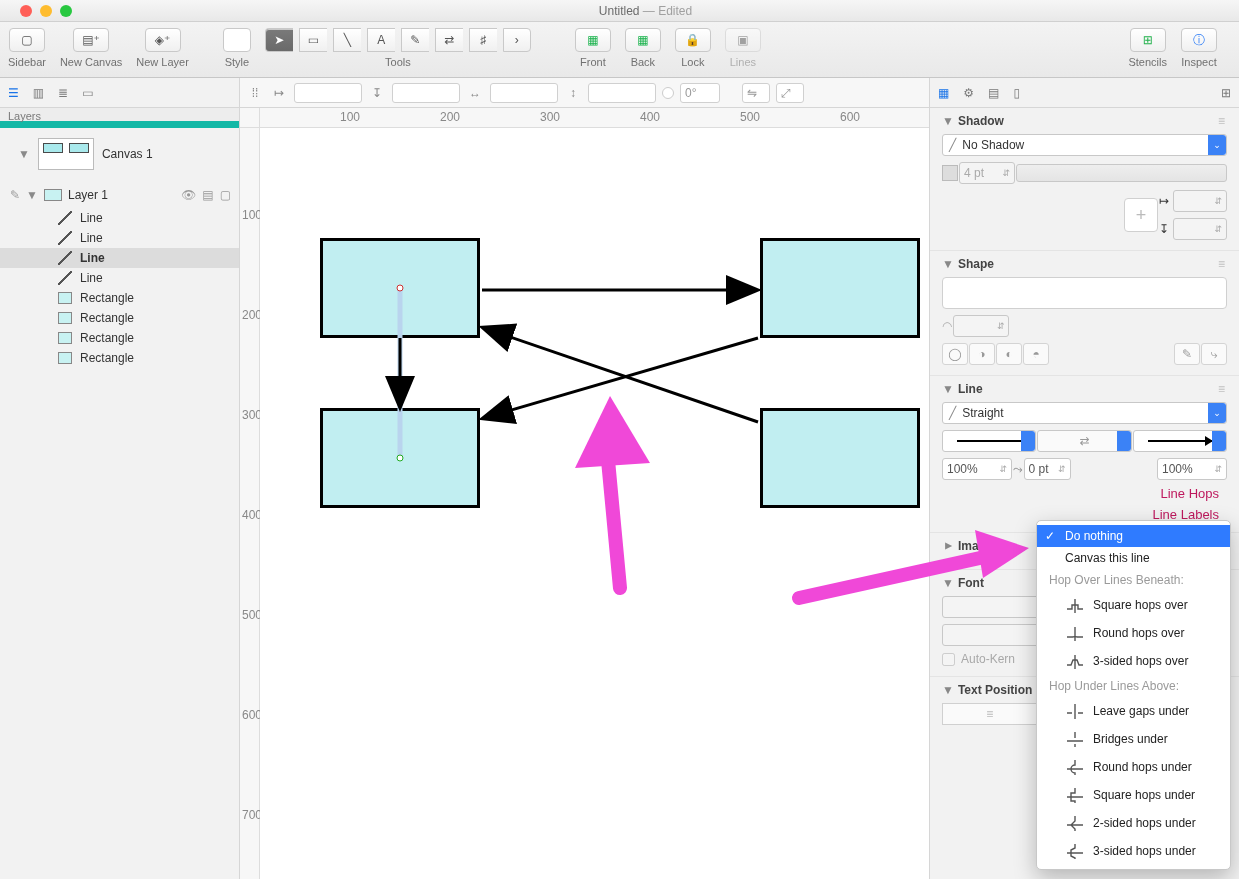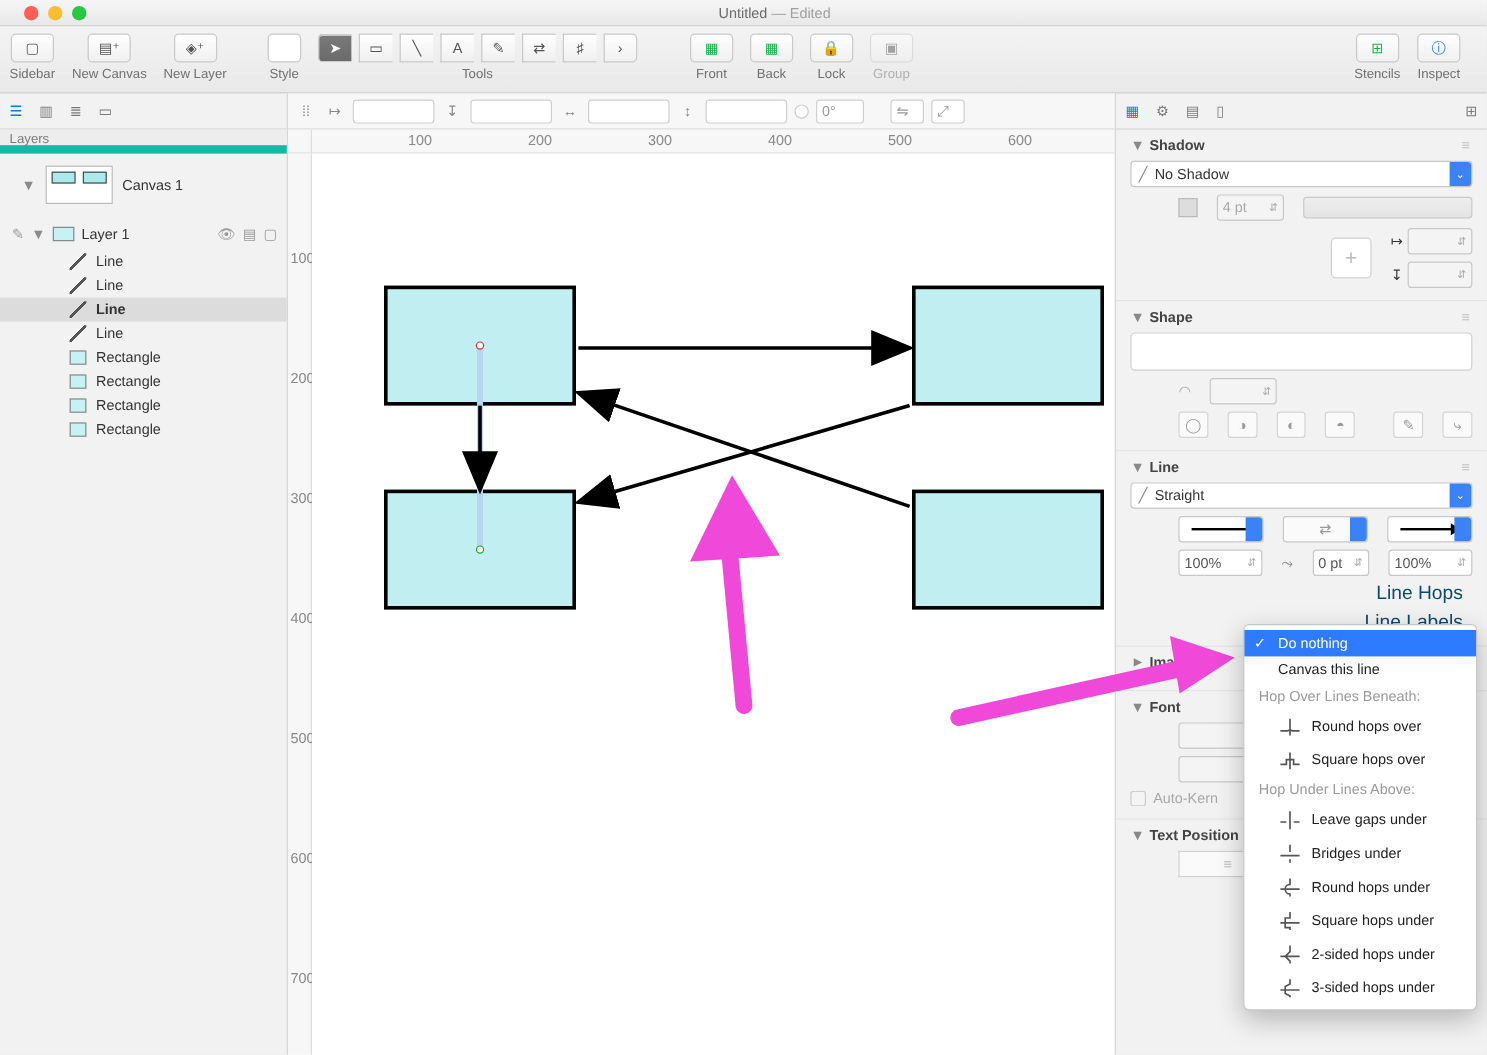--- a/index.html
+++ b/index.html
@@ -67,28 +67,28 @@
 
 .sidebar-right { width: 310px; background: #f2f2f2; border-left: 1px solid #d6d6d6; overflow: visible; position: relative; }
 .sr-tabs { height: 30px; display: flex; align-items: center; gap: 14px; padding: 0 8px; border-bottom: 1px solid #d6d6d6; color: #7a7a7a; }
 .sr-head { height: 20px; background: #ededed; padding: 2px 8px; color: #7a7a7a; font-size: 11px; border-bottom: 1px solid #e0e0e0; }
 .insp-section { padding: 6px 12px 10px 12px; border-bottom: 1px solid #e4e4e4; }
 .insp-title { display: flex; align-items: center; color: #444; font-weight: 600; margin-bottom: 6px; }
 .insp-title .tri { margin-right: 4px; color: #888; font-weight: 400; }
 .insp-title .grip { margin-left: auto; color: #c0c0c0; letter-spacing: 2px; }
 .insp-select { width: 100%; height: 22px; border: 1px solid #c8c8c8; border-radius: 3px; background: #fff; display: flex; align-items: center; padding: 0 6px; position: relative; }
 .insp-select .chev { position: absolute; right: 0; top: 0; bottom: 0; width: 18px; background: #3b82f6; border-radius: 0 3px 3px 0; display: flex; align-items: center; justify-content: center; color: #fff; font-size: 9px; }
-.row { display: flex; gap: 16px; margin-top: 6px; align-items: center; margin-left: 40px; }
+.row { display: flex; gap: 1px; margin-top: 6px; align-items: center; }
 .field { height: 22px; border: 1px solid #c8c8c8; border-radius: 3px; background: #fff; display: flex; align-items: center; padding: 0 4px; color: #555; }
 .field.dim { background: #f4f4f4; color: #aaa; }
 .field.stepper::after { content: "⇵"; margin-left: auto; font-size: 9px; color: #aaa; }
 .btn-sq { width: 34px; height: 34px; border: 1px solid #d0d0d0; border-radius: 4px; background: #fff; display: flex; align-items: center; justify-content: center; color: #bbb; font-size: 18px; }
 .well { width: 100%; height: 32px; border: 1px solid #d0d0d0; border-radius: 4px; background: #fff; }
 .mini-btn { width: 26px; height: 22px; border: 1px solid #d4d4d4; border-radius: 3px; background: #fafafa; display: flex; align-items: center; justify-content: center; color: #999; }
-.label-r { color: #0c4a6e; font-size: 16px; text-align: right; padding-right: 8px; }
+.label-r { color: #be185d; font-size: 13px; text-align: right; padding-right: 8px; }
 .chk { display: flex; align-items: center; gap: 6px; color: #a8a8a8; margin-top: 6px; }
 .chk input { accent-color: #bbb; }
 .seg3 { display: flex; width: 100%; }
 .seg3 .s { flex: 1; height: 22px; border: 1px solid #d0d0d0; background: #fafafa; border-right-width: 0; display: flex; align-items: center; justify-content: center; color: #bbb; }
 .seg3 .s:last-child { border-right-width: 1px; }
 .linestyle { height: 22px; border: 1px solid #c8c8c8; border-radius: 3px; background: #fff; position: relative; display: flex; align-items: center; justify-content: center; }
 .linestyle::after { content: ""; position: absolute; right: 0; top: 0; bottom: 0; width: 14px; background: #3b82f6; border-radius: 0 3px 3px 0; }
 .line-sample { height: 2px; background: #000; width: 70%; }
 .arrow-sample { width: 70%; height: 2px; background: #000; position: relative; }
 .arrow-sample::after { content: ""; position: absolute; right: -1px; top: -4px; border-left: 8px solid #000; border-top: 5px solid transparent; border-bottom: 5px solid transparent; }
@@ -173,21 +173,21 @@
   <div class="tb-group">
     <div class="tb-buttons">
         <div class="tb-btn" style="color:#e4a62e">🔒</div>
       </div>
     <div class="tb-label">Lock</div>
   </div>
   <div class="tb-group">
     <div class="tb-buttons">
         <div class="tb-btn" style="opacity:.5">▣</div>
       </div>
-    <div class="tb-label" style="color:#b0b0b0">Group</div>
+    <div class="tb-label" style="color:#b0b0b0">Lines</div>
   </div>
 
   <div class="grow"></div>
 
   <div class="tb-group">
     <div class="tb-buttons">
         <div class="tb-btn" style="color:#22b14c">⊞</div>
       </div>
     <div class="tb-label">Stencils</div>
   </div>
@@ -477,32 +477,40 @@
           <span class="ck">✓</span>
           <span>Do nothing</span>
         </div>
       <div class="mi">
           <span>Canvas this line</span>
         </div>
       <div class="mh">Hop Over Lines Beneath:</div>
       <div class="mi">
           <span class="mi-ico">
             <svg width="20" height="20">
+              <path d="M2 14 L7 14 L7 10 L13 10 L13 14 L18 14 M10 4 L10 18"></path>
+            </svg>
+          </span>
+          <span>Square hops over</span>
+        </div>
+      <div class="mi">
+          <span class="mi-ico">
+            <svg width="20" height="20">
               <path d="M2 14 L8 14 A4 4 0 0 1 12 14 L18 14 M10 4 L10 18"></path>
             </svg>
           </span>
           <span>Round hops over</span>
         </div>
       <div class="mi">
           <span class="mi-ico">
             <svg width="20" height="20">
-              <path d="M2 14 L7 14 L7 10 L13 10 L13 14 L18 14 M10 4 L10 18"></path>
-            </svg>
-          </span>
-          <span>Square hops over</span>
+              <path d="M2 14 L6 14 L8 9 L12 9 L14 14 L18 14 M10 4 L10 18"></path>
+            </svg>
+          </span>
+          <span>3-sided hops over</span>
         </div>
       <div class="mh">Hop Under Lines Above:</div>
       <div class="mi">
           <span class="mi-ico">
             <svg width="20" height="20">
               <path d="M2 12 L7 12 M13 12 L18 12 M10 3 L10 18"></path>
             </svg>
           </span>
           <span>Leave gaps under</span>
         </div>

